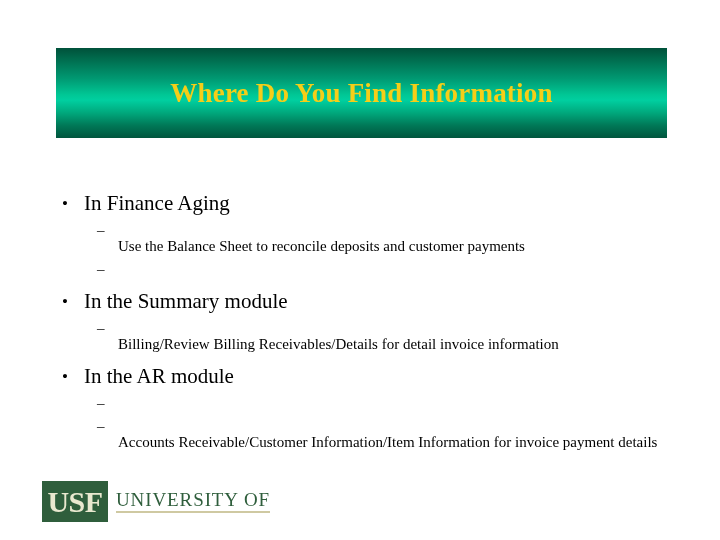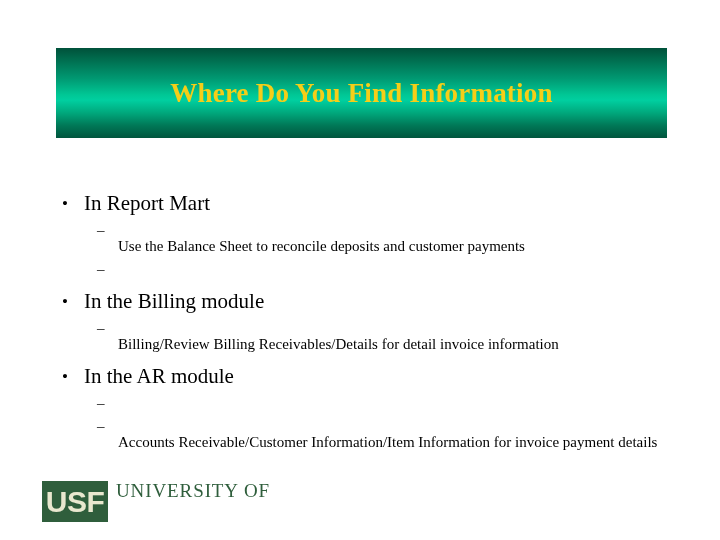--- a/index.html
+++ b/index.html
@@ -136,32 +136,32 @@
     width: 66px;
     height: 41px;
     background: #2f5e3c;
     display: flex;
     align-items: center;
     justify-content: center;
     flex: 0 0 66px;
   }
 
   .logo-box-text {
-    font-family: Liberation Sans, sans-serif;
+    font-family: Liberation Serif, serif;
     font-weight: bold;
     font-size: 30px;
     line-height: 30px;
     color: #e9e8cf;
     letter-spacing: -0.5px;
   }
 
   .logo-words {
     margin-left: 8px;
     display: flex;
-    flex-direction: row;
+    flex-direction: column;
     justify-content: center;
     height: 41px;
   }
 
   .logo-line {
     font-family: "Liberation Serif", "DejaVu Serif", serif;
     font-size: 19px;
     line-height: 20px;
     color: #2f5e3c;
     letter-spacing: 0.9px;
@@ -182,39 +182,39 @@
 
   <div class="title-banner">
     <div class="title-text">Where Do You Find Information</div>
   </div>
 
   <div class="body">
 
     <div class="group">
       <div class="lvl1">
         <span class="lvl1-marker">•</span>
-        <span class="lvl1-text">In Report Mart</span>
+        <span class="lvl1-text">In Finance Aging</span>
       </div>
       <div class="sub-list">
         <div class="lvl2">
           <span class="lvl2-marker">–</span>
           <span class="lvl2-text">Use the Balance Sheet to reconcile deposits and customer payments</span>
         </div>
         <div class="lvl2">
           <span class="lvl2-marker">–</span>
         </div>
       </div>
     </div>
 
     <div class="group-gap"></div>
 
     <div class="group">
       <div class="lvl1">
         <span class="lvl1-marker">•</span>
-        <span class="lvl1-text">In the Billing module</span>
+        <span class="lvl1-text">In the Summary module</span>
       </div>
       <div class="sub-list">
         <div class="lvl2">
           <span class="lvl2-marker">–</span>
           <span class="lvl2-text">Billing/Review Billing Receivables/Details for  detail invoice information</span>
         </div>
       </div>
     </div>
 
     <div class="group-gap"></div>

